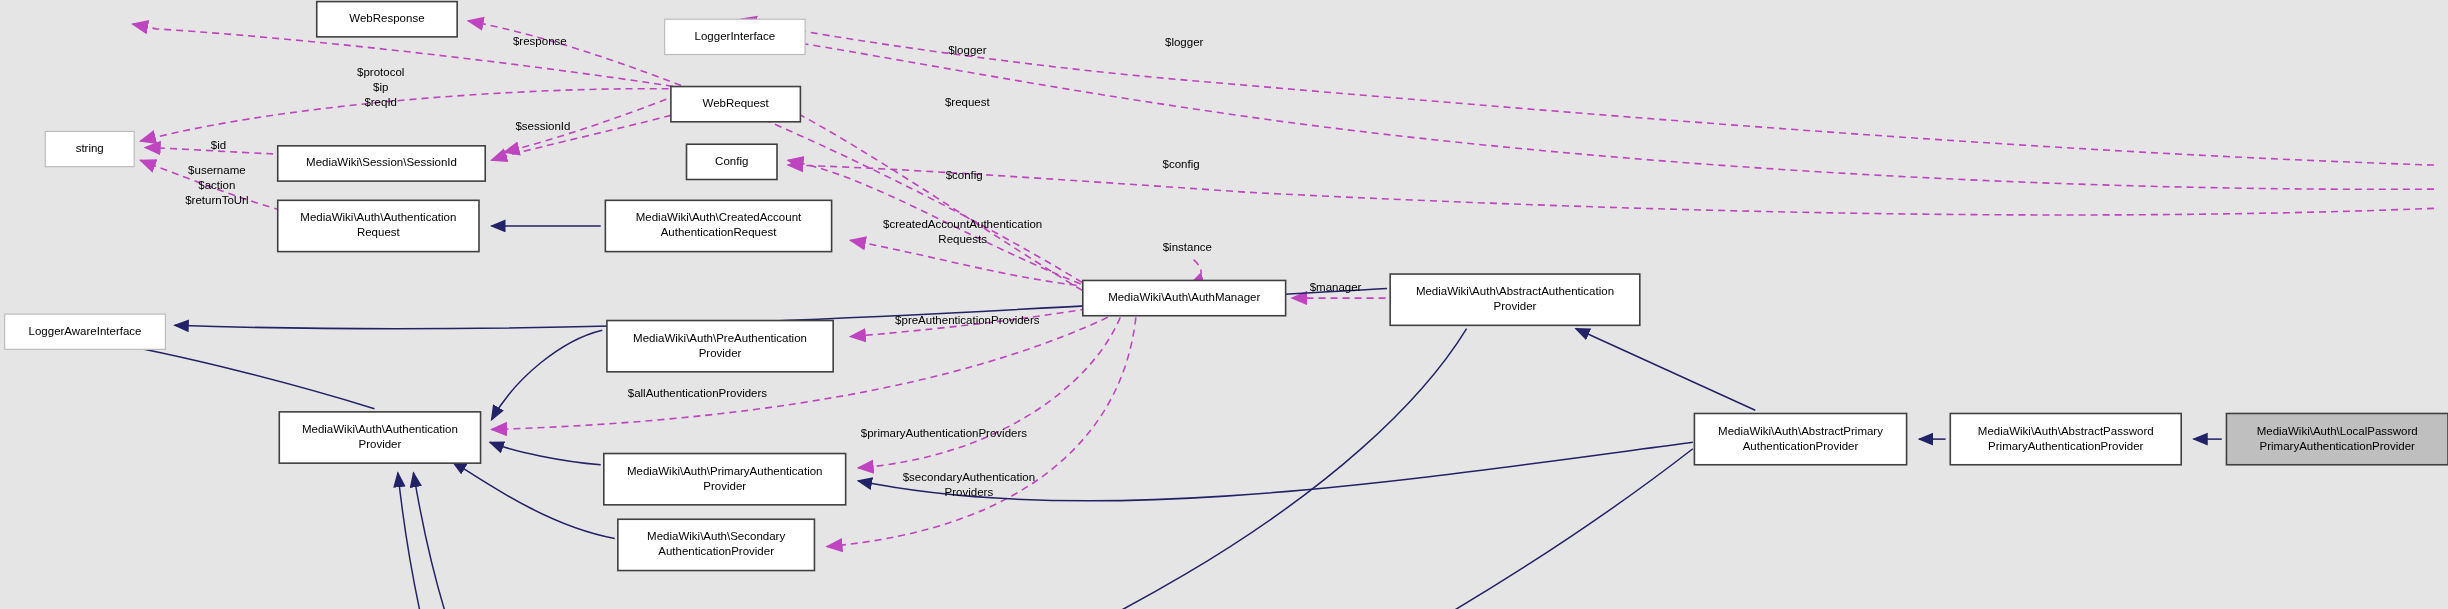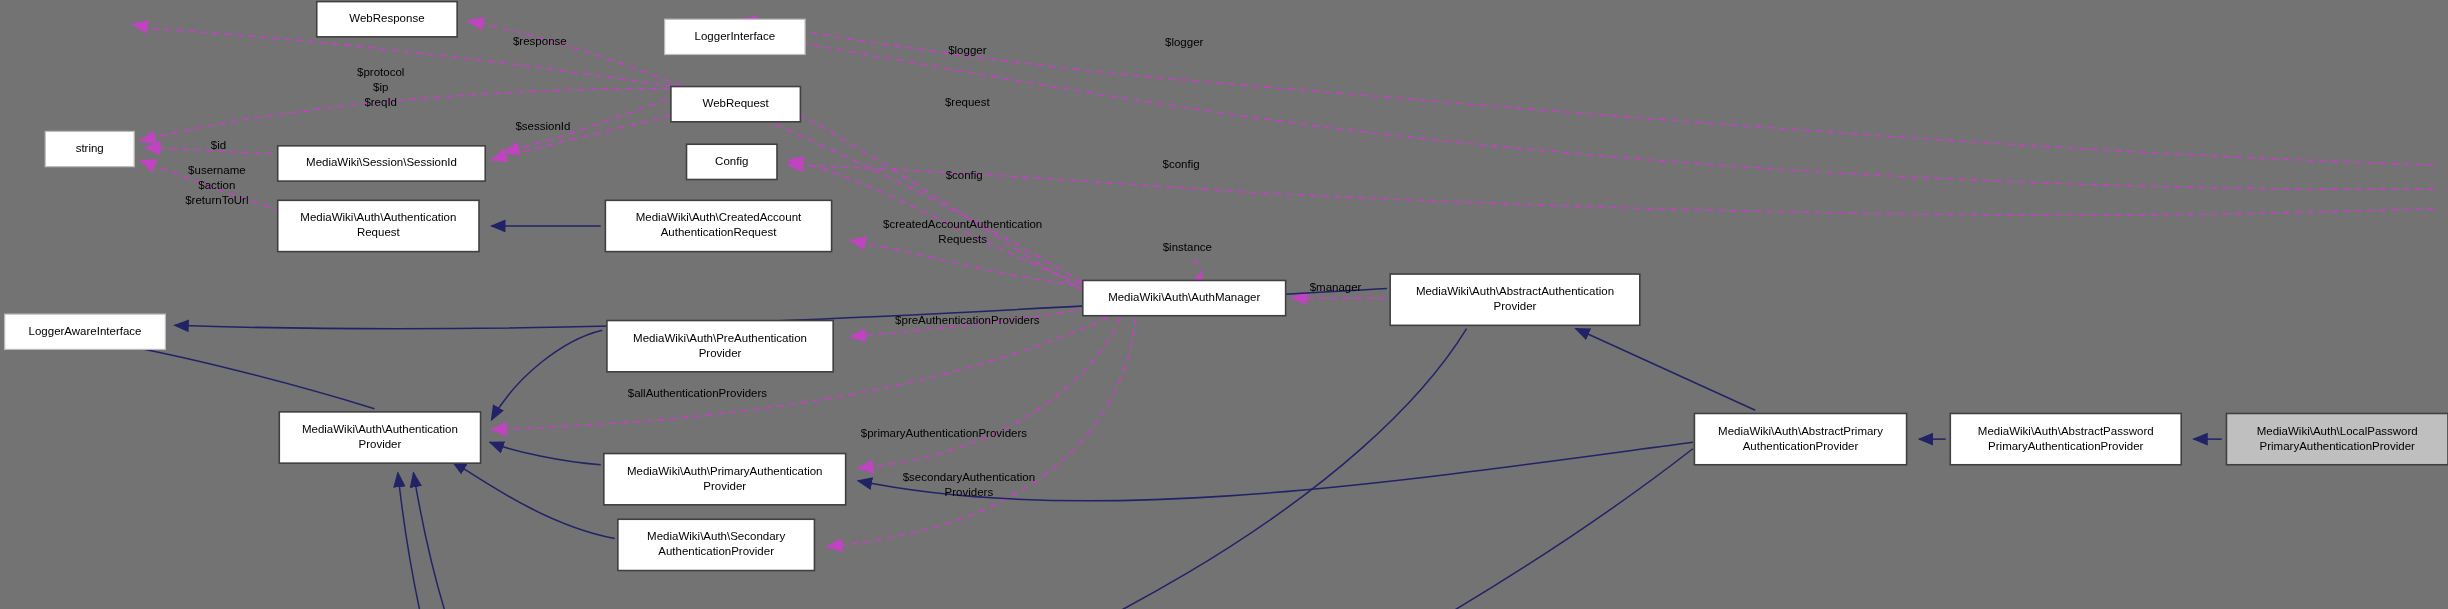--- a/index.html
+++ b/index.html
@@ -1,17 +1,17 @@
 <!DOCTYPE html>
 <html><head>
 <meta charset="utf-8">
 <style>
   html,body{margin:0;padding:0;background:#ffffff;}
   body{width:2448px;height:609px;overflow:hidden;font-family:"Liberation Sans","DejaVu Sans",sans-serif;}
-  #diagram{position:relative;width:2448px;height:609px;background:#737373;}
+  #diagram{position:relative;width:2448px;height:609px;background:#e5e5e5;}
   svg{position:absolute;left:0;top:0;width:2448px;height:609px;}
   .node-rect{fill:#ffffff;stroke:#404040;stroke-width:1.6;}
   .node-rect.iface{fill:#ffffff;stroke:#bdbdbd;stroke-width:1.2;}
   .node-rect.current{fill:#bfbfbf;stroke:#404040;stroke-width:1.6;}
   .node-label{font-family:"Liberation Sans","DejaVu Sans",sans-serif;font-size:11.5px;fill:#000;text-anchor:middle;dominant-baseline:middle;}
   .edge-inherit{fill:none;stroke:#222266;stroke-width:1.5;}
   .edge-usage{fill:none;stroke:#bf44bf;stroke-width:1.6;stroke-dasharray:7,5;}
   .edge-label{font-family:"Liberation Sans","DejaVu Sans",sans-serif;font-size:11.5px;fill:#000;text-anchor:middle;dominant-baseline:middle;}
   .arw-inherit{fill:#222266;stroke:none;}
   .arw-usage{fill:#bf44bf;stroke:none;}

